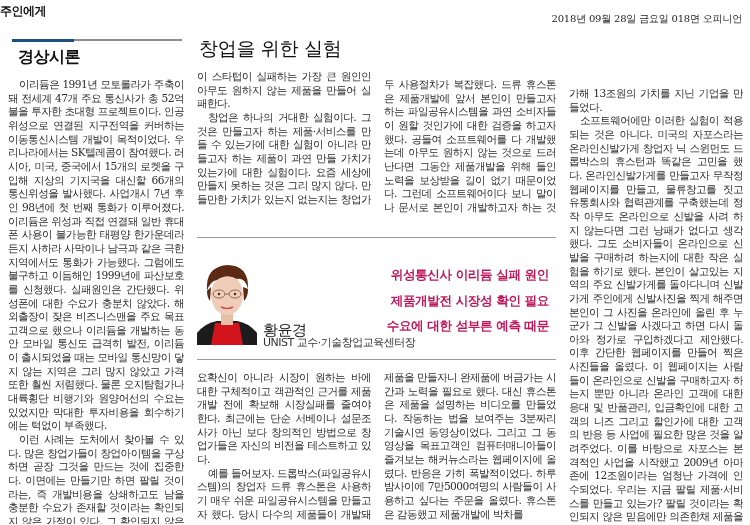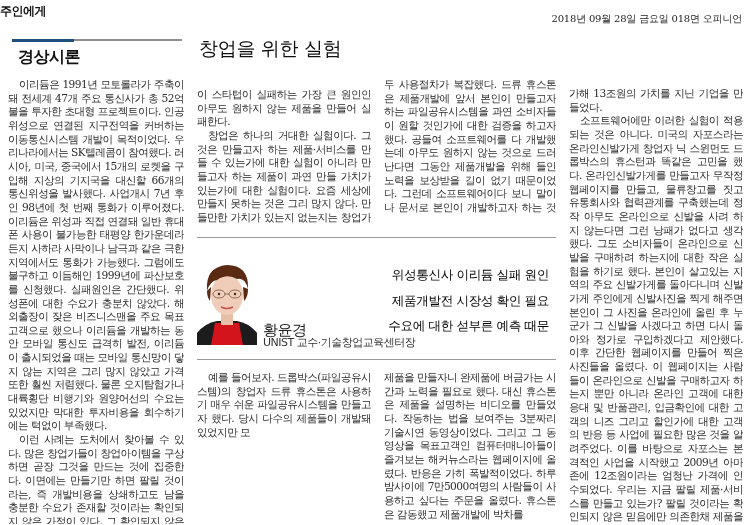--- a/index.html
+++ b/index.html
@@ -27,21 +27,21 @@
     left: 199px; top: 36px; font-family: "DejaVu Sans", "Liberation Sans", sans-serif;
     font-size: 19px; color: #111; letter-spacing: -0.3px;
   }
   .col {
     font-size: 10.6px; line-height: 13.65px; letter-spacing: -0.55px;
     text-align: justify; color: #2b2b2b; overflow: hidden;
   }
   .col p { margin: 0; text-indent: 11px; }
   .col p.noindent { text-indent: 0; }
   .col1 { left: 8px; top: 78px; width: 176px; height: 446px; }
-  .col2a { left: 197px; top: 88px; width: 174px; height: 137px; }
+  .col2a { left: 197px; top: 70px; width: 174px; height: 137px; }
   .col3a { left: 384px; top: 78px; width: 172px; height: 137px; }
   .col2b { left: 197px; top: 371px; width: 174px; height: 152px; }
   .col3b { left: 384px; top: 371px; width: 172px; height: 152px; }
   .col4 { left: 569px; top: 87px; width: 174px; height: 446px; }
   .hrule { height: 1px; background: #9a9a9a; left: 197px; width: 359px; }
   .hrule.top { top: 237px; }
   .hrule.bottom { top: 359px; }
   .photo {
     left: 197px; top: 253px; width: 60px; height: 92px; overflow: hidden;
   }
@@ -49,21 +49,21 @@
     left: 263px; top: 321px; font-family: Liberation Serif, serif;
     font-size: 15px; color: #222; letter-spacing: -0.5px;
   }
   .author-affil {
     left: 263px; top: 335px; font-family: "DejaVu Sans", "Liberation Sans", sans-serif;
     font-size: 11px; color: #333; letter-spacing: -0.5px;
   }
   .pullquote {
     left: 384px; top: 262px; width: 165px; text-align: right;
     font-family: "DejaVu Sans", "Liberation Sans", sans-serif;
-    font-size: 12.6px; line-height: 25.5px; font-weight: normal; color: #000000;
+    font-size: 12.6px; line-height: 25.5px; font-weight: bold; color: #be185d;
     letter-spacing: -0.4px;
   }
   .pullquote div { white-space: nowrap; }
 </style>
 </head>
 <body>
 
 <div class="abs paper-name">주인에게</div>
 <div class="abs dateline">2018년 09월 28일 금요일 018면 오피니언</div>
 
@@ -119,20 +119,21 @@
 <div class="abs author-name">황윤경</div>
 <div class="abs author-affil">UNIST 교수·기술창업교육센터장</div>
 
 <div class="abs pullquote">
   <div>위성통신사 이리듐 실패 원인</div>
   <div>제품개발전 시장성 확인 필요</div>
   <div>수요에 대한 섣부른 예측 때문</div>
 </div>
 
 <div class="abs col col2b">
+  <p class="noindent">요확신이 아니라 시장이 원하는 바에 대한 구체적이고 객관적인 근거를 제품개발 전에 확보해 시장실패를 줄여야 한다. 최근에는 단순 서베이나 설문조사가 아닌 보다 창의적인 방법으로 창업가들은 자신의 비전을 테스트하고 있다.</p>
   <p>예를 들어보자. 드롭박스(파일공유시스템)의 창업자 드류 휴스톤은 사용하기 매우 쉬운 파일공유시스템을 만들고자 했다. 당시 다수의 제품들이 개발돼 있었지만 모</p>
 </div>
 
 <div class="abs col col3b">
   <p class="noindent">제품을 만들자니 완제품에 버금가는 시간과 노력을 필요로 했다. 대신 휴스톤은 제품을 설명하는 비디오를 만들었다. 작동하는 법을 보여주는 3분짜리 기술시연 동영상이었다. 그리고 그 동영상을 목표고객인 컴퓨터매니아들이 즐겨보는 해커뉴스라는 웹페이지에 올렸다. 반응은 가히 폭발적이었다. 하루밤사이에 7만5000여명의 사람들이 사용하고 싶다는 주문을 올렸다. 휴스톤은 감동했고 제품개발에 박차를</p>
 </div>
 
 <div class="abs col col4">
   <p class="noindent">가해 13조원의 가치를 지닌 기업을 만들었다.</p>
   <p>소프트웨어에만 이러한 실험이 적용되는 것은 아니다. 미국의 자포스라는 온라인신발가게 창업자 닉 스윈먼도 드롭박스의 휴스턴과 똑같은 고민을 했다. 온라인신발가게를 만들고자 무작정 웹페이지를 만들고, 물류창고를 짓고 유통회사와 협력관계를 구축했는데 정작 아무도 온라인으로 신발을 사려 하지 않는다면 그런 낭패가 없다고 생각했다. 그도 소비자들이 온라인으로 신발을 구매하려 하는지에 대한 작은 실험을 하기로 했다. 본인이 살고있는 지역의 주요 신발가게를 돌아다니며 신발가게 주인에게 신발사진을 찍게 해주면 본인이 그 사진을 온라인에 올린 후 누군가 그 신발을 사겠다고 하면 다시 돌아와 정가로 구입하겠다고 제안했다. 이후 간단한 웹페이지를 만들어 찍은 사진들을 올렸다. 이 웹페이지는 사람들이 온라인으로 신발을 구매하고자 하는지 뿐만 아니라 온라인 고객에 대한 응대 및 반품관리, 입금확인에 대한 고객의 니즈 그리고 할인가에 대한 고객의 반응 등 사업에 필요한 많은 것을 알려주었다. 이를 바탕으로 자포스는 본격적인 사업을 시작했고 2009년 아마존에 12조원이라는 엄청난 가격에 인수되었다. 우리는 지금 팔릴 제품·서비스를 만들고 있는가? 팔릴 것이라는 확인되지 않은 믿음에만 의존한채 제품을 만들고 있는 것은 아닌지 한번 점검해보자.</p>

